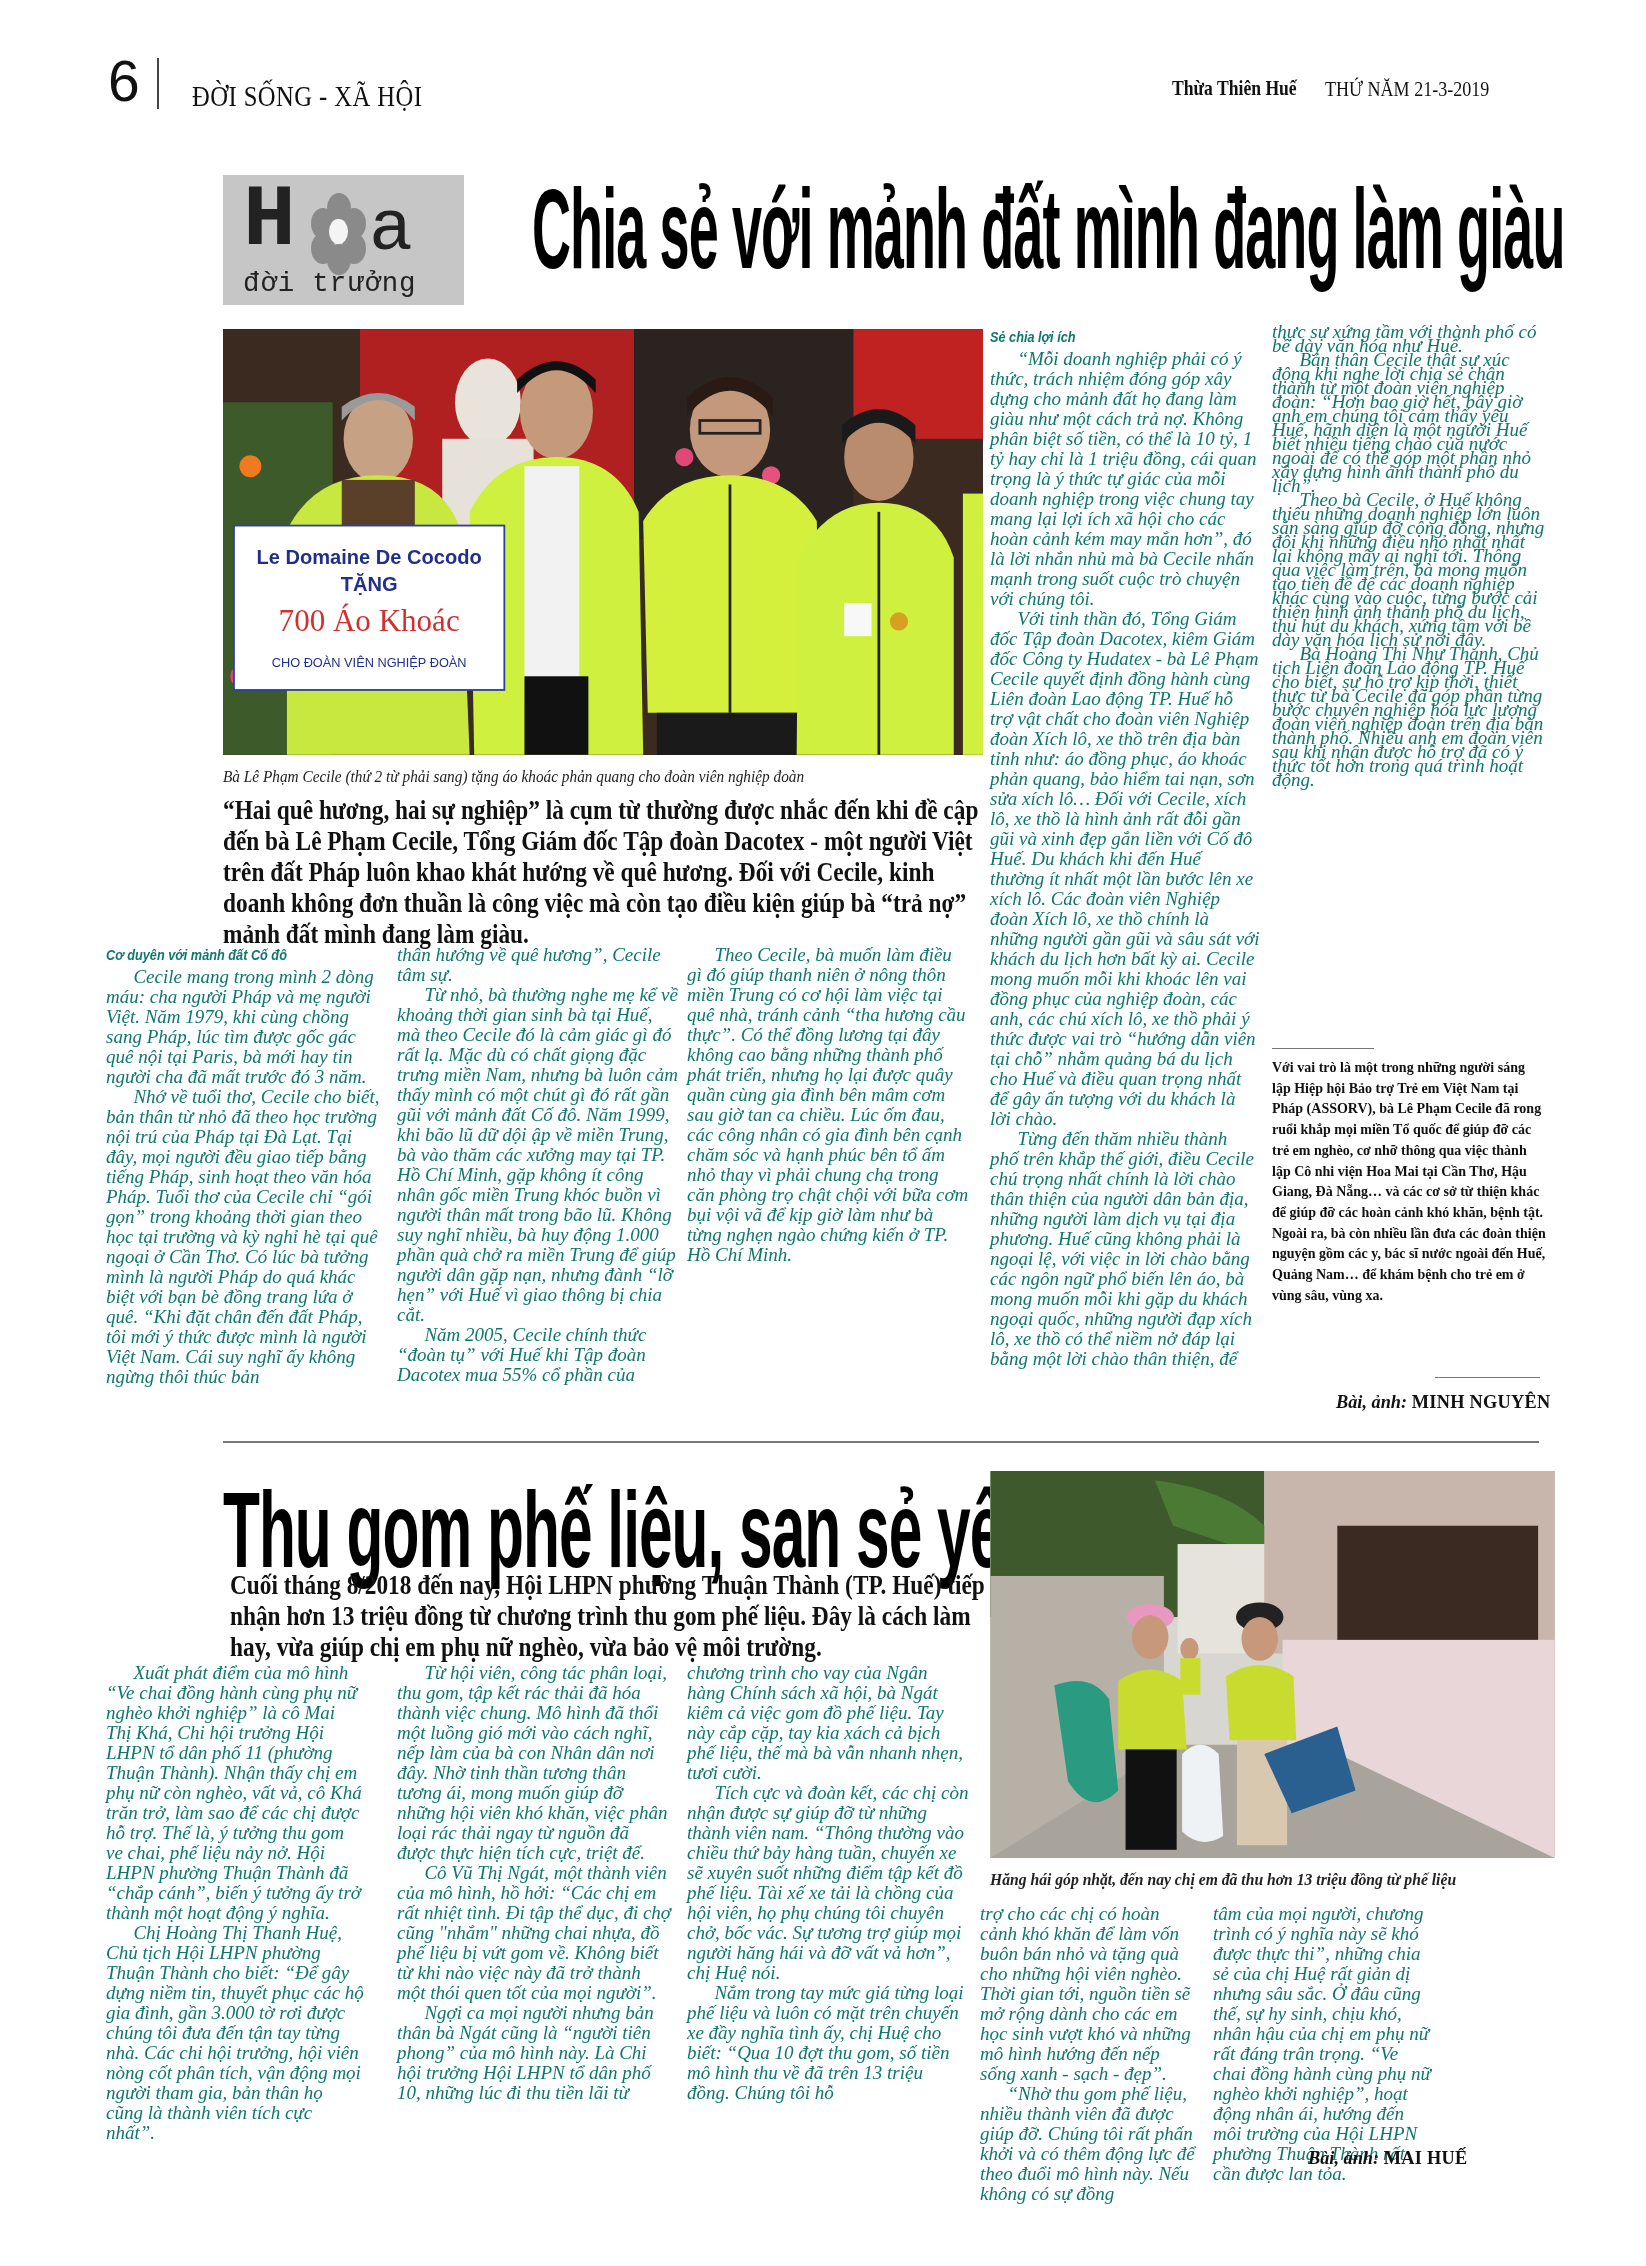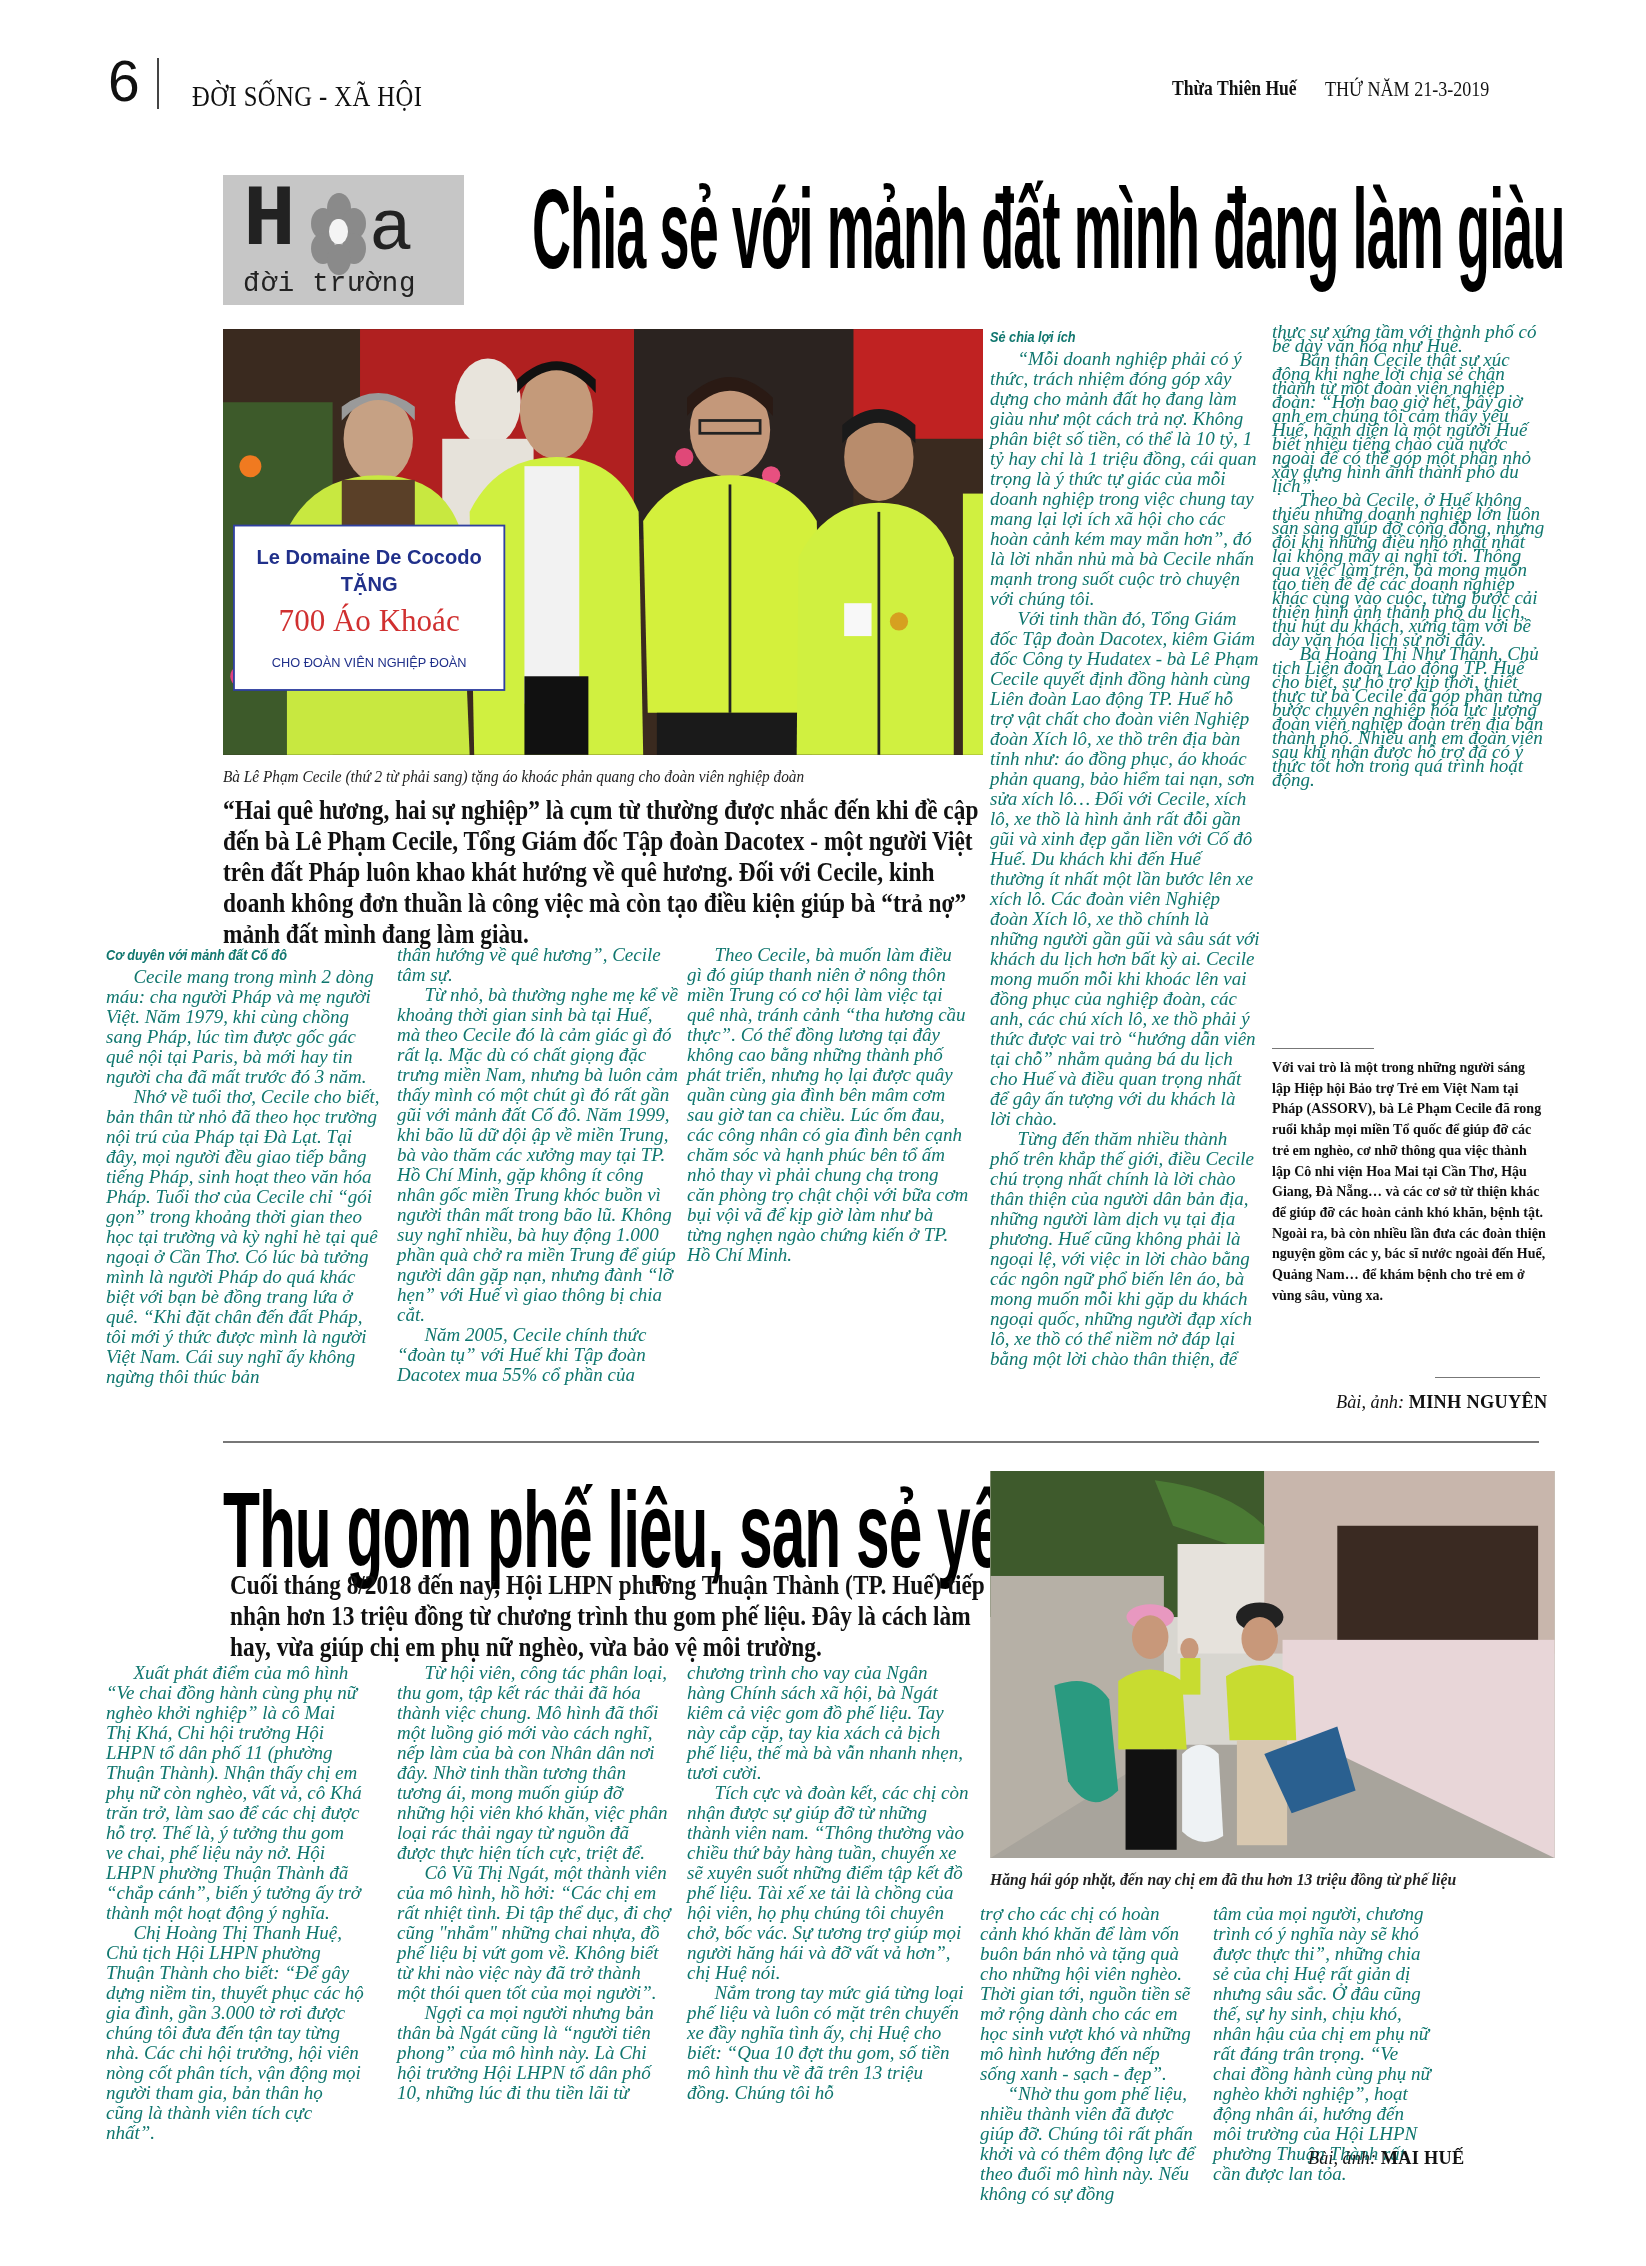--- a/index.html
+++ b/index.html
@@ -38,21 +38,21 @@
   .lead1 { left: 223px; top: 795px; width: 863px; font-size: 26.5px; line-height: 31px; transform: scaleX(0.88); }
   .lead2 { left: 230px; top: 1570px; width: 863px; font-size: 26.5px; line-height: 31px; transform: scaleX(0.88); }
 
   .col { font-family: "Liberation Serif", serif; font-size: 19px; line-height: 20px; color: #0f766e; text-align: left; font-style: italic; }
   .col p { margin: 0; text-indent: 27.4px; }
   .col p.noindent { text-indent: 0; }
   .subhead { font-family: "Liberation Sans", sans-serif; font-weight: bold; font-size: 15.5px; margin: 0 0 1.8px 0; transform: scaleX(0.82); transform-origin: left; white-space: nowrap; }
 
   .sidebar-box { font-family: "Liberation Serif", serif; font-weight: bold; font-size: 14px; line-height: 20.7px; color: #111; }
   .byline { font-family: "Liberation Serif", serif; font-size: 18.3px; white-space: nowrap; }
-  .byline em { font-weight: normal; }
+  .byline em { font-weight: bold; }
   .byline b { letter-spacing: 0.3px; }
 
   .rule { background: #777; height: 1.8px; }
 </style>
 </head>
 <body>
 
 <div class="abs page-num">6</div>
 <div class="abs page-rule"></div>
 <div class="abs section">ĐỜI SỐNG - XÃ HỘI</div>
@@ -64,21 +64,21 @@
   <div class="flower">
     <div class="petal" style="left:15.5px;top:0px;"></div>
     <div class="petal" style="left:0px;top:14.6px;"></div>
     <div class="petal" style="left:31px;top:14.6px;"></div>
     <div class="petal" style="left:0px;top:40px;"></div>
     <div class="petal" style="left:31px;top:40px;"></div>
     <div class="petal" style="left:15.5px;top:51px;"></div>
     <div class="center"></div>
   </div>
   <span class="a">a</span>
-  <span class="sub">đời trường</span>
+  <span class="sub">đời trưởng</span>
 </div>
 
 <div class="abs headline h1">Chia sẻ với mảnh đất mình đang làm giàu</div>
 
 <div class="abs photo1">
   <svg width="760" height="426" viewBox="0 0 832 466">
     <rect x="0" y="0" width="832" height="466" fill="#3a2a1f"></rect>
     <rect x="150" y="0" width="300" height="300" fill="#b02020"></rect>
     <rect x="690" y="0" width="142" height="120" fill="#c02222"></rect>
     <rect x="450" y="0" width="240" height="230" fill="#2b2320"></rect>

